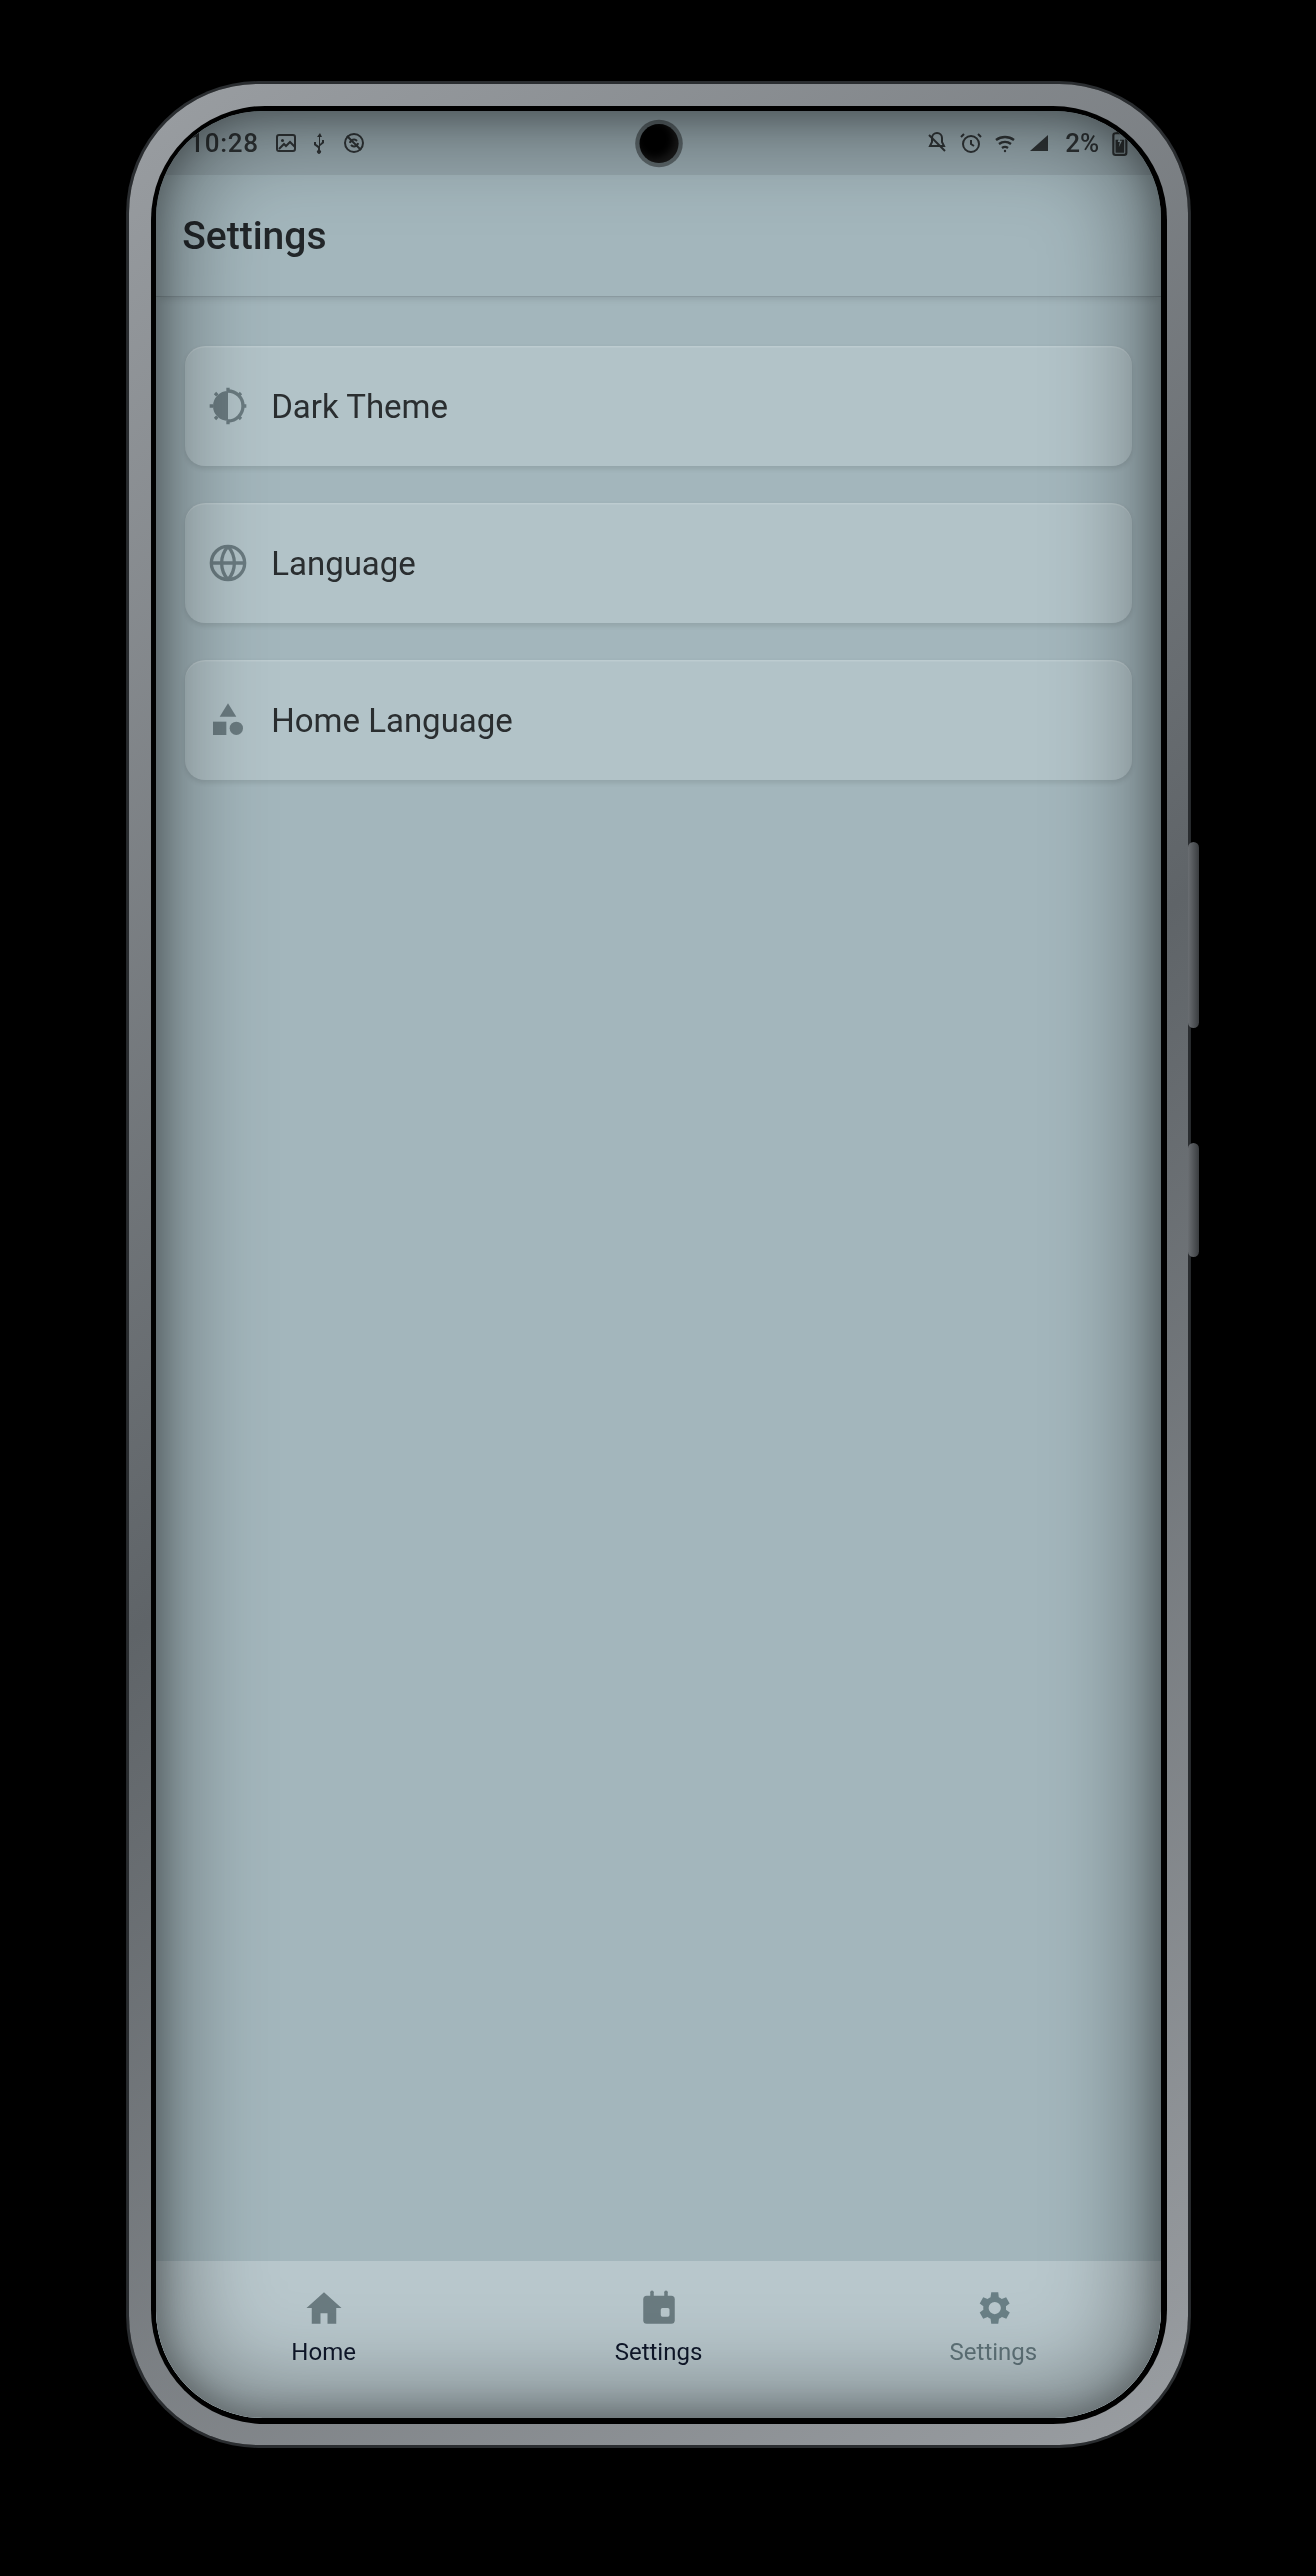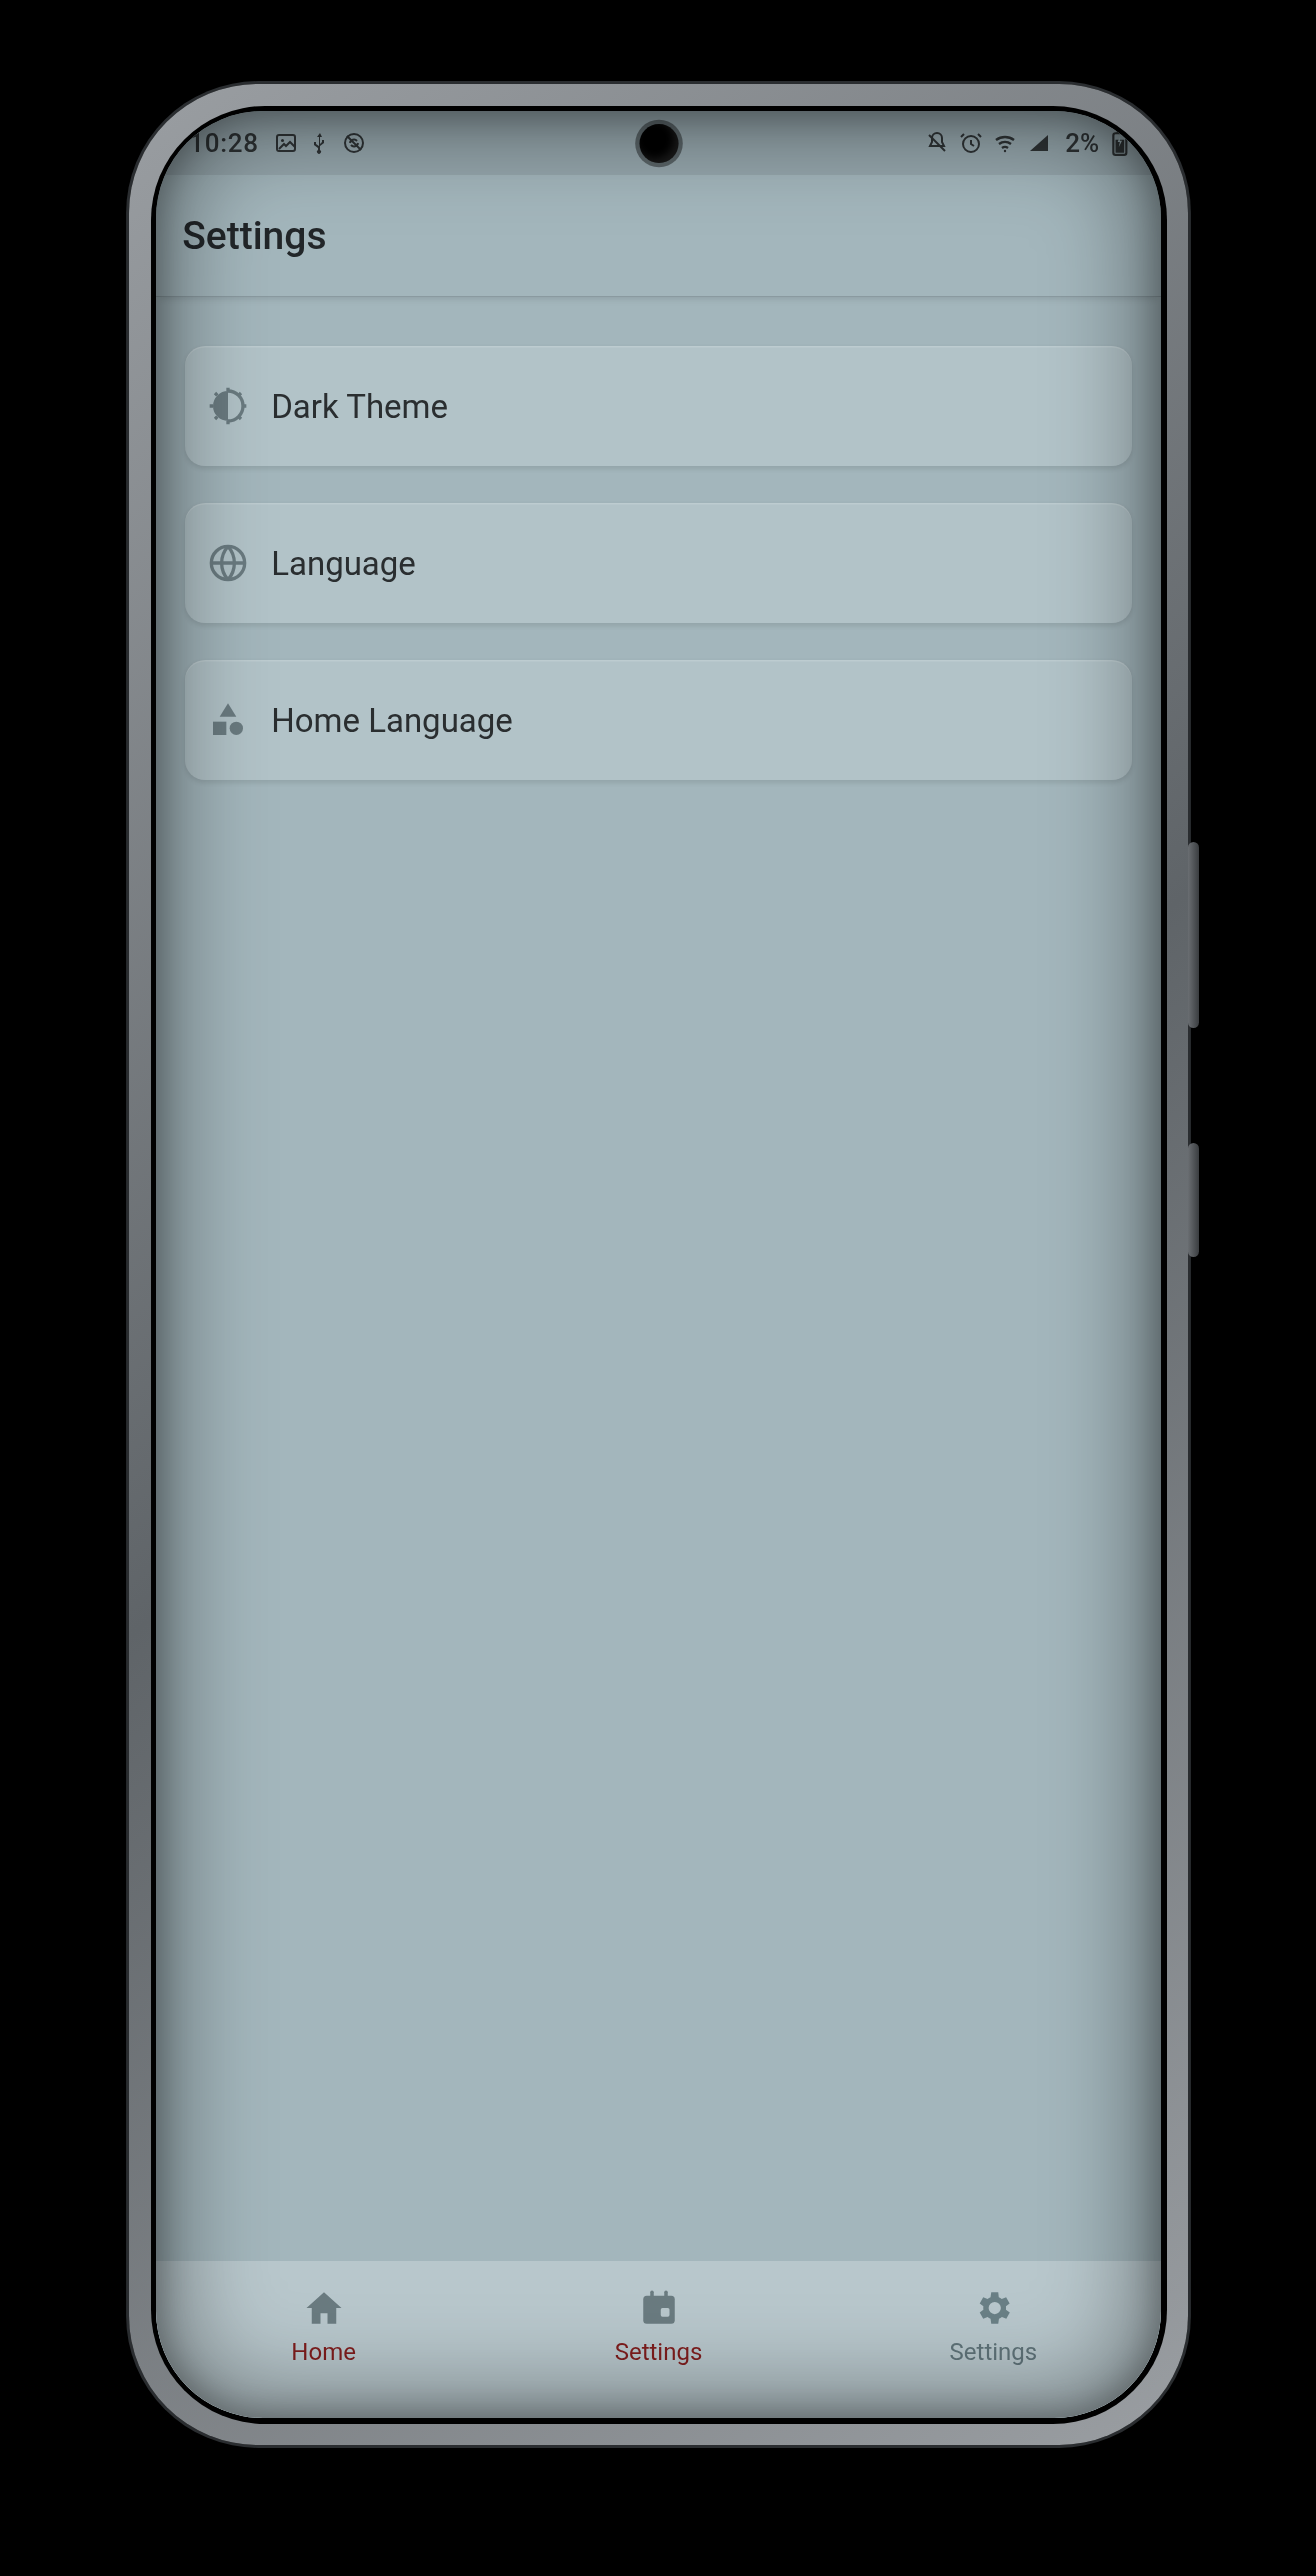--- a/index.html
+++ b/index.html
@@ -160,21 +160,21 @@
     align-items: center;
     justify-content: center;
     gap: 5.7px;
     color: #5e6f74;
   }
   .nav-item.active { color: #6d8288; }
   .nav-item.inactive { color: #60696c; }
   .nav-item .nav-icon svg { width: 42px; height: 42px; }
   .nav-item .nav-label {
     font-size: 24px;
-    color: #7f1d1d;
+    color: #0f172a;
   }
   .nav-item.active .nav-label { color: #5f7379; }
 </style>
 </head>
 <body>
 
 <div class="phone-frame">
   <div class="side-button b1"></div>
   <div class="side-button b2"></div>
   <div class="inner-bezel">

